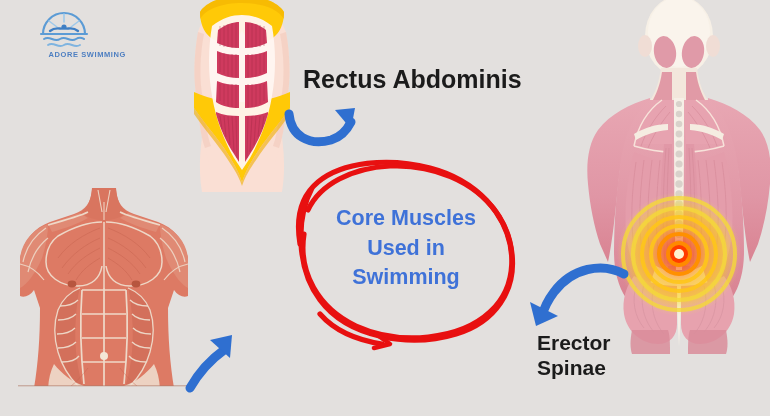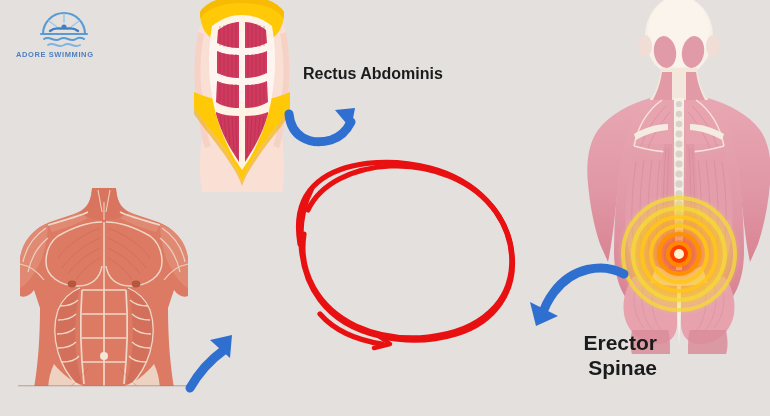--- a/index.html
+++ b/index.html
@@ -8,41 +8,41 @@
     background:#e3e0de;
     font-family:"Liberation Sans", sans-serif;
     overflow:hidden;
   }
   #canvas{position:relative;width:770px;height:416px;background:#e3e0de;}
 
   
   .logo{position:absolute;left:8px;top:6px;width:110px;height:56px;}
   .logo svg{display:block;}
   .logo-text{
-    position:absolute;left:8px;top:44px;width:110px;text-align:left;
+    position:absolute;left:8px;top:44px;width:110px;text-align:right;
     font-size:7.5px;font-weight:700;letter-spacing:.6px;color:#4e7fc1;
   }
 
   
   .art{position:absolute;}
   .art svg{display:block;width:100%;height:100%;}
 
   .fig-abs{left:178px;top:-4px;width:128px;height:196px;}
   .fig-obl{left:18px;top:188px;width:172px;height:204px;}
   .fig-back{left:586px;top:-6px;width:186px;height:360px;}
 
   
   .label{
     position:absolute;color:#1b1b1b;font-weight:700;
     font-family:"Liberation Sans", sans-serif;
     line-height:1.18;white-space:pre-line;
   }
-  .lbl-rectus{left:303px;top:65px;font-size:16px;}
+  .lbl-rectus{left:303px;top:65px;font-size:25px;}
   .lbl-obliques{left:176px;top:316px;font-size:19px;}
-  .lbl-erector{left:537px;top:331px;font-size:21px;text-align:right;width:120px;}
+  .lbl-erector{left:537px;top:331px;font-size:21px;text-align:left;width:120px;}
 
   
   .center-wrap{position:absolute;left:290px;top:148px;width:232px;height:204px;}
   .center-wrap svg{position:absolute;inset:0;width:232px;height:204px;}
   .center-title{
     position:absolute;left:0;top:56px;width:232px;text-align:center;
     color:#3f72d8;font-size:21.5px;font-weight:700;line-height:1.38;
     white-space:pre-line;
   }
 
@@ -454,20 +454,23 @@
         <path d="M22 40 C6 70 6 120 30 152 C58 190 120 200 166 186
                  C206 174 226 142 222 106 C218 66 186 32 140 20
                  C98 9 52 14 28 34 C10 49 6 72 10 96"></path>
         <path d="M14 86 C8 124 28 160 66 178 C110 198 170 192 200 164
                  C228 138 228 96 206 64 C184 33 142 16 100 18
                  C62 20 30 36 18 62"></path>
         <path d="M30 166 C44 182 66 192 92 196"></path>
       </g>
       <path d="M86 186 L100 196 L84 200" fill="none" stroke="#e81010" stroke-width="4.6" stroke-linecap="round" stroke-linejoin="round"></path>
     </svg>
+    <div class="center-title">Core Muscles
+Used in
+Swimming</div>
   </div>
 
   <div class="label lbl-rectus">Rectus Abdominis</div>
   <div class="label lbl-erector">Erector
 Spinae</div>
 
   <div class="arrow arr-rectus">
     <svg viewBox="0 0 84 62" xmlns="http://www.w3.org/2000/svg">
       <path d="M6 22 C8 44 26 54 48 48 C58 45 64 38 68 30" fill="none" stroke="#2f6fd0" stroke-width="9" stroke-linecap="round"></path>
       <path d="M52 18 L72 16 L68 37 Z" fill="#2f6fd0"></path>

